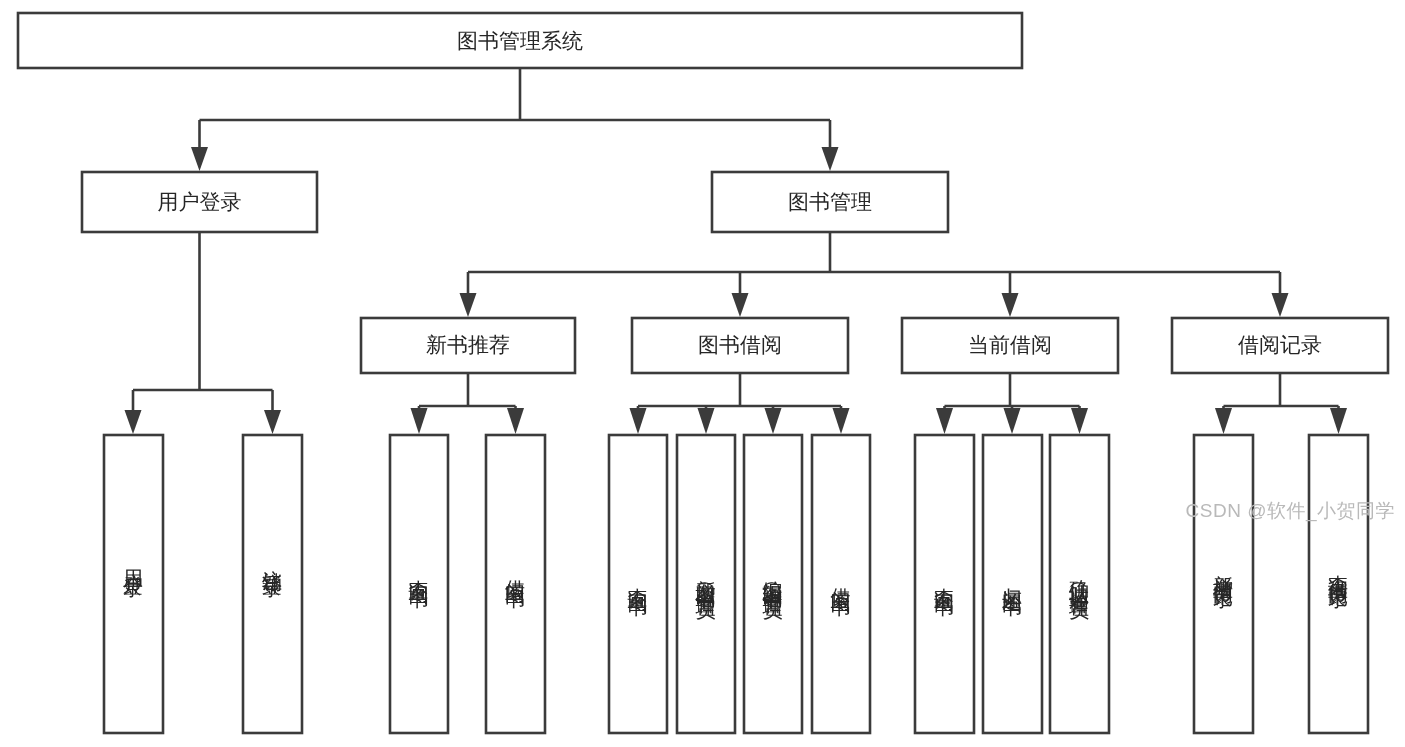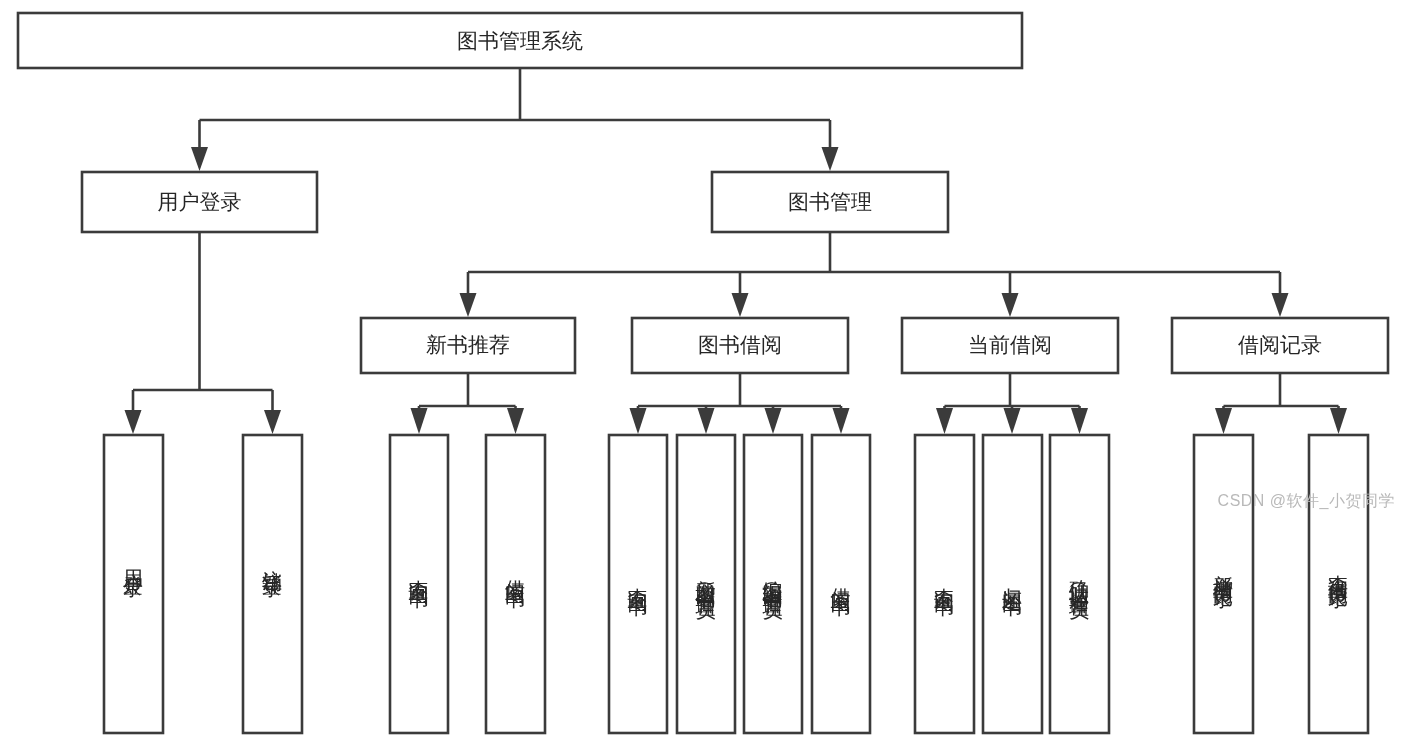--- a/index.html
+++ b/index.html
@@ -57,23 +57,23 @@
     writing-mode: vertical-rl;
     text-orientation: upright;
     glyph-orientation-vertical: 0;
     letter-spacing: 3px;
     text-anchor: middle;
     dominant-baseline: central;
   }
   .watermark-text {
     position: absolute;
     right: 10px;
-    bottom: 12px;
-    font-family: "Liberation Sans", "DejaVu Sans", sans-serif;
-    font-size: 16px;
+    bottom: 0;
+    font-family: "Liberation Sans", "DejaVu Sans", sans-serif;
+    font-size: 19px;
     color: #b9b9b9;
     white-space: nowrap;
     letter-spacing: 0.5px;
     user-select: none;
   }
 </style>
 </head>
 <body>
 
 <div id="diagram-root">

